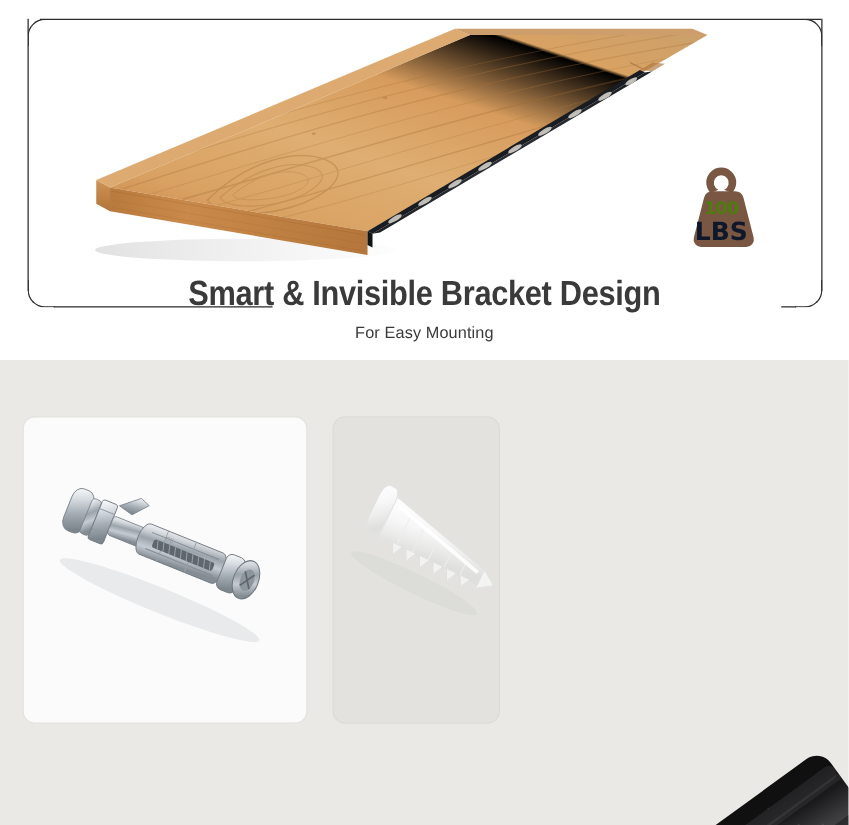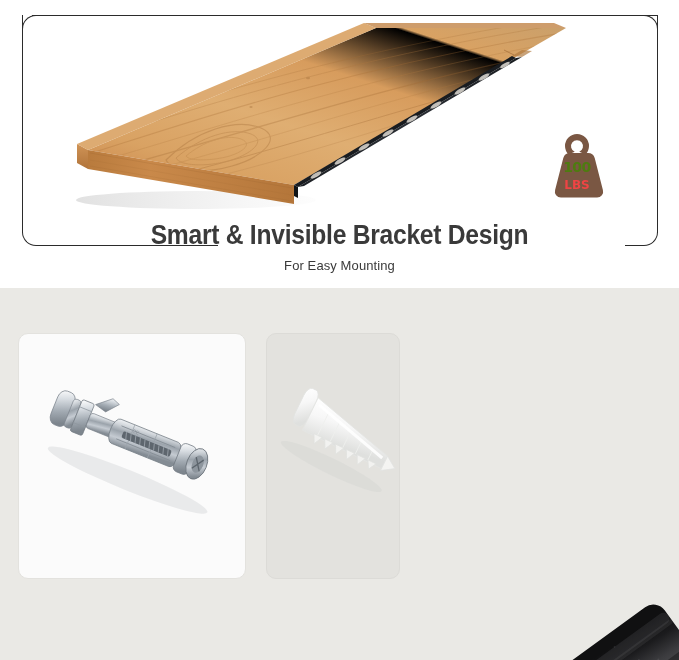--- a/index.html
+++ b/index.html
@@ -76,22 +76,22 @@
     pointer-events: none;
   }
   .wb-num {
     color: #4d7c0f;
     font-size: 14px; font-weight: bold;
     letter-spacing: -0.5px;
     line-height: 19px;
     font-family: "DejaVu Sans", sans-serif;
   }
   .wb-unit {
-    color: #ef4444;
-    font-size: 12px; font-weight: bold;
+    color: #0f172a;
+    font-size: 20px; font-weight: bold;
     line-height: 16px;
     letter-spacing: 0px;
     font-family: "DejaVu Sans", sans-serif;
   }
 
   
   .headline {
     position: absolute; left: 0; top: 219px;
     width: 679px;
     text-align: center;

